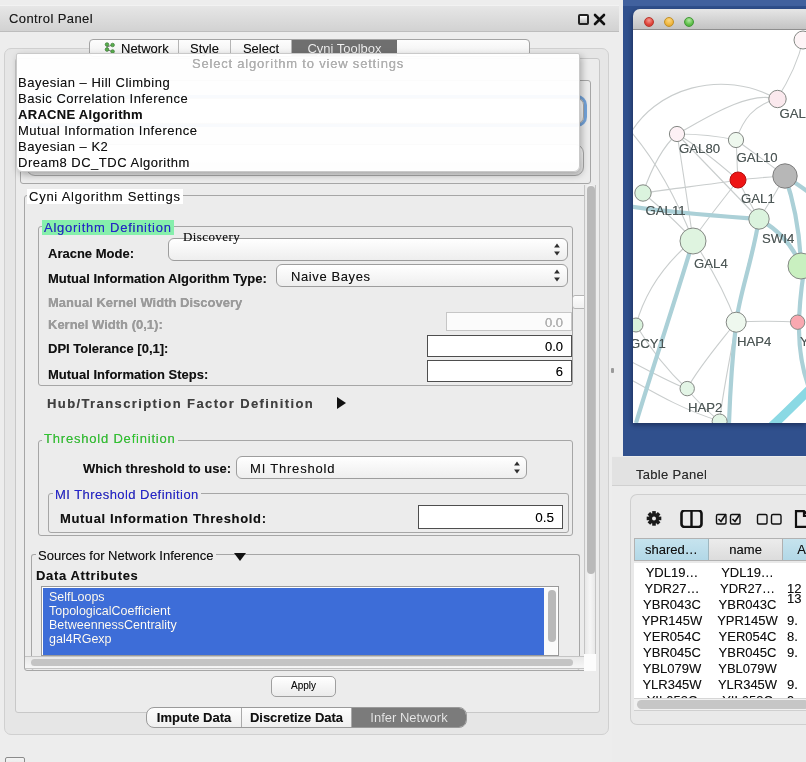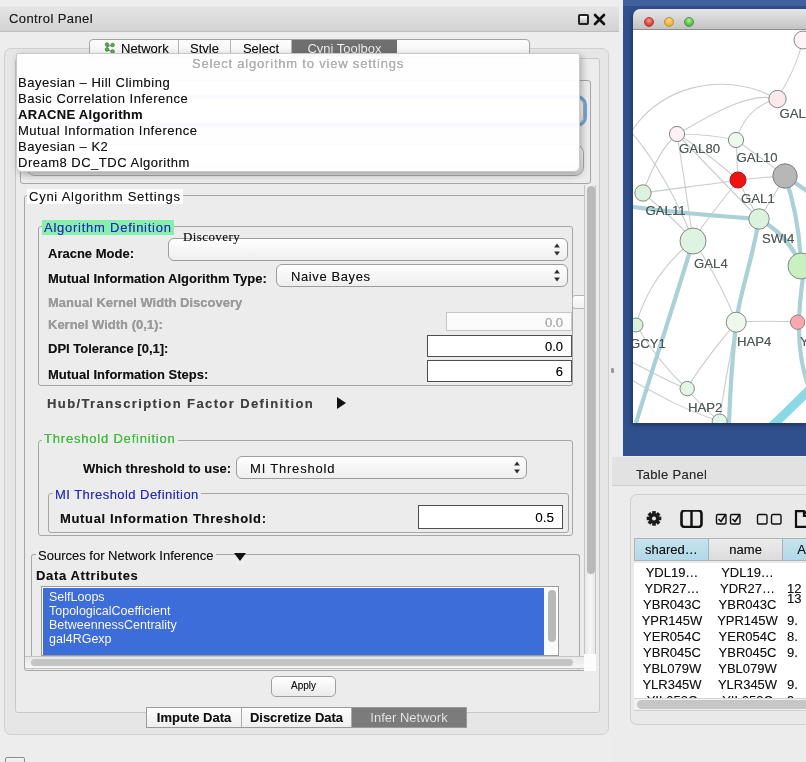--- a/index.html
+++ b/index.html
@@ -139,21 +139,21 @@
 
 <div class="abs" style="left:584px; top:654px; width:12px; height:17px; background:#fcfcfc;"></div>
 
 <div class="abs" style="left:25px; top:656px; width:559px; height:13px; background:linear-gradient(#e8e8e8,#f6f6f6); border-top:1px solid #c4c4c4; border-bottom:1px solid #c4c4c4;"></div>
 <div class="abs" style="left:31px; top:658.5px; width:542px; height:7.5px; background:#c4c4c4; border-radius:4px;"></div>
 
 <div class="abs" style="left:271px; top:676px; width:65px; height:21px; border:1px solid #9f9f9f; border-radius:5px;
      background:linear-gradient(#ffffff,#ebebeb); text-align:center; line-height:17.5px; font-size:10px;">Apply</div>
 
 <div class="abs" style="left:146px; top:707px; width:321px; height:21px; background:linear-gradient(#fdfdfd,#efefef);
-     border:1px solid #9a9a9a; border-radius:0; overflow:hidden; display:flex; font-weight:bold;">
+     border:1px solid #9a9a9a; border-radius:8px; overflow:hidden; display:flex; font-weight:bold;">
   <div style="width:95px; border-right:1px solid #aaa; display:flex; align-items:center; justify-content:center;">Impute Data</div>
   <div style="width:110px; border-right:1px solid #aaa; display:flex; align-items:center; justify-content:center;">Discretize Data</div>
   <div style="flex:1; background:#7b7b7b; color:#e9e9e9; font-weight:normal; display:flex; align-items:center; justify-content:center;">Infer Network</div>
 </div>
 
 <div class="abs" style="left:16px; top:52.5px; width:564px; height:119.5px; background:rgba(255,255,255,0.95); border:1px solid #c9c9c9;
      border-radius:2px 2px 6px 6px; box-shadow:2px 3px 7px rgba(0,0,0,0.28); z-index:50;"></div>
 <div class="abs nw" style="left:0; top:56px; width:596px; text-align:center; color:#b2b2b2; letter-spacing:0.8px; z-index:51;">Select algorithm to view settings</div>
 <div class="abs nw" style="left:18px; top:75px; letter-spacing:0.5px; z-index:51;">Bayesian – Hill Climbing</div>
 <div class="abs nw" style="left:18px; top:91px; letter-spacing:0.5px; z-index:51;">Basic Correlation Inference</div>

